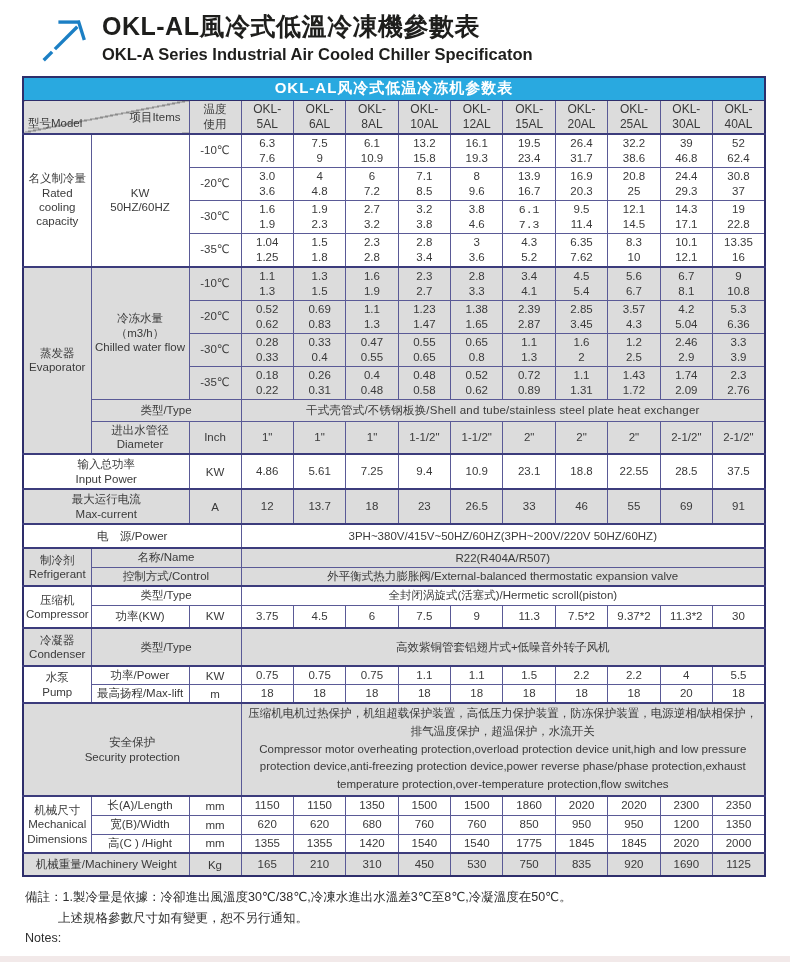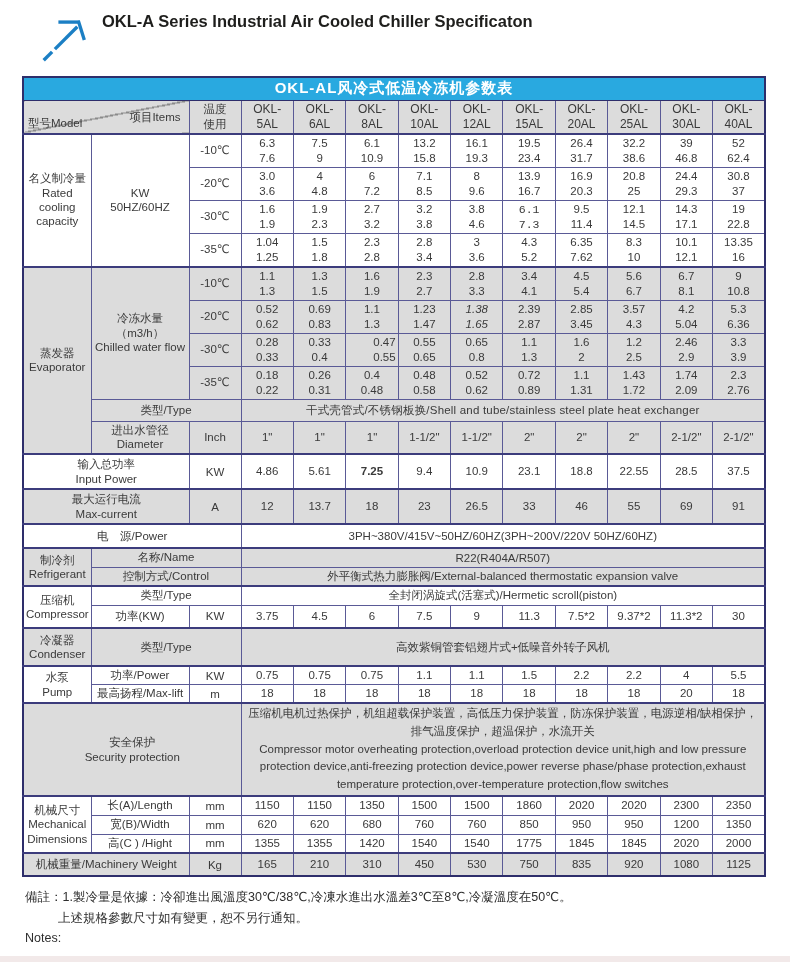--- a/index.html
+++ b/index.html
@@ -59,20 +59,21 @@
 <body>
 
 <div class="page-header">
   <svg class="logo" viewBox="0 0 40 40" fill="none">
     <line x1="5.5" y1="34.5" x2="11.5" y2="28.5" stroke="#1b7fc4" stroke-width="2.4"></line>
     <line x1="13.5" y1="26.5" x2="29.5" y2="10.5" stroke="#1b7fc4" stroke-width="2.4"></line>
     <line x1="16" y1="7.2" x2="31.2" y2="7.2" stroke="#1b7fc4" stroke-width="2.4"></line>
     <line x1="30.2" y1="6.2" x2="34.5" y2="20" stroke="#1b7fc4" stroke-width="2.4"></line>
   </svg>
   <div class="titles">
+    <div class="title-zh">OKL-AL風冷式低溫冷凍機參數表</div>
     <div class="title-en">OKL-A Series Industrial Air Cooled Chiller Specificaton</div>
   </div>
 </div>
 
 <table class="spec">
   <colgroup>
     <col style="width:68px">
       <col style="width:98px">
       <col style="width:52px">
     <col span="10">
@@ -186,32 +187,32 @@
         <td class="val val" style="white-space: pre-line;"><div>5.6</div><div>6.7</div></td>
         <td class="val val" style="white-space: pre-line;"><div>6.7</div><div>8.1</div></td>
         <td class="val val" style="white-space: pre-line;"><div>9</div><div>10.8</div></td>
       </tr>
   <tr class="h33 g">
     <td class="temp g">-20℃</td>
   <td class="val val" style="white-space: pre-line;"><div>0.52</div><div>0.62</div></td>
         <td class="val val" style="white-space: pre-line;"><div>0.69</div><div>0.83</div></td>
         <td class="val val" style="white-space: pre-line;"><div>1.1</div><div>1.3</div></td>
         <td class="val val" style="white-space: pre-line;"><div>1.23</div><div>1.47</div></td>
-        <td class="val val" style="white-space: pre-line; font-style: italic;"><div>1.38</div><div>1.65</div></td>
+        <td class="val val" style="white-space: pre-line;"><div>1.38</div><div>1.65</div></td>
         <td class="val val" style="white-space: pre-line;"><div>2.39</div><div>2.87</div></td>
         <td class="val val" style="white-space: pre-line;"><div>2.85</div><div>3.45</div></td>
         <td class="val val" style="white-space: pre-line;"><div>3.57</div><div>4.3</div></td>
         <td class="val val" style="white-space: pre-line;"><div>4.2</div><div>5.04</div></td>
         <td class="val val" style="white-space: pre-line;"><div>5.3</div><div>6.36</div></td>
       </tr>
   <tr class="h33 g">
     <td class="temp g">-30℃</td>
   <td class="val val" style="white-space: pre-line;"><div>0.28</div><div>0.33</div></td>
         <td class="val val" style="white-space: pre-line;"><div>0.33</div><div>0.4</div></td>
-        <td class="val val" style="white-space: pre-line; text-align: right;"><div>0.47</div><div>0.55</div></td>
+        <td class="val val" style="white-space: pre-line;"><div>0.47</div><div>0.55</div></td>
         <td class="val val" style="white-space: pre-line;"><div>0.55</div><div>0.65</div></td>
         <td class="val val" style="white-space: pre-line;"><div>0.65</div><div>0.8</div></td>
         <td class="val val" style="white-space: pre-line;"><div>1.1</div><div>1.3</div></td>
         <td class="val val" style="white-space: pre-line;"><div>1.6</div><div>2</div></td>
         <td class="val val" style="white-space: pre-line;"><div>1.2</div><div>2.5</div></td>
         <td class="val val" style="white-space: pre-line;"><div>2.46</div><div>2.9</div></td>
         <td class="val val" style="white-space: pre-line;"><div>3.3</div><div>3.9</div></td>
       </tr>
   <tr class="h33 g">
     <td class="temp g">-35℃</td>
@@ -245,21 +246,21 @@
         <td class="val val g" style="white-space: pre-line;">2-1/2"</td>
         <td class="val val g" style="white-space: pre-line;">2-1/2"</td>
       </tr>
 
   <tr class="h35 w sec">
     <td colspan="2" class="lbl">输入总功率
 Input Power</td>
     <td>KW</td>
   <td class="val val" style="white-space: pre-line;">4.86</td>
         <td class="val val" style="white-space: pre-line;">5.61</td>
-        <td class="val val" style="white-space: pre-line; font-weight: bold;">7.25</td>
+        <td class="val val" style="white-space: pre-line;">7.25</td>
         <td class="val val" style="white-space: pre-line;">9.4</td>
         <td class="val val" style="white-space: pre-line;">10.9</td>
         <td class="val val" style="white-space: pre-line;">23.1</td>
         <td class="val val" style="white-space: pre-line;">18.8</td>
         <td class="val val" style="white-space: pre-line;">22.55</td>
         <td class="val val" style="white-space: pre-line;">28.5</td>
         <td class="val val" style="white-space: pre-line;">37.5</td>
       </tr>
 
   <tr class="h35 g sec">
@@ -412,21 +413,21 @@
     <td colspan="2" class="g">机械重量/Machinery Weight</td>
     <td class="g">Kg</td>
   <td class="val val g" style="white-space: pre-line;">165</td>
         <td class="val val g" style="white-space: pre-line;">210</td>
         <td class="val val g" style="white-space: pre-line;">310</td>
         <td class="val val g" style="white-space: pre-line;">450</td>
         <td class="val val g" style="white-space: pre-line;">530</td>
         <td class="val val g" style="white-space: pre-line;">750</td>
         <td class="val val g" style="white-space: pre-line;">835</td>
         <td class="val val g" style="white-space: pre-line;">920</td>
-        <td class="val val g" style="white-space: pre-line;">1080</td>
+        <td class="val val g" style="white-space: pre-line;">1690</td>
         <td class="val val g" style="white-space: pre-line;">1125</td>
       </tr>
   </tbody>
 </table>
 
 <div class="notes">
   <div>備註：1.製冷量是依據：冷卻進出風溫度30℃/38℃,冷凍水進出水溫差3℃至8℃,冷凝溫度在50℃。</div>
   <div class="ind2">上述規格參數尺寸如有變更，恕不另行通知。</div>
   <div>Notes:</div>
 

